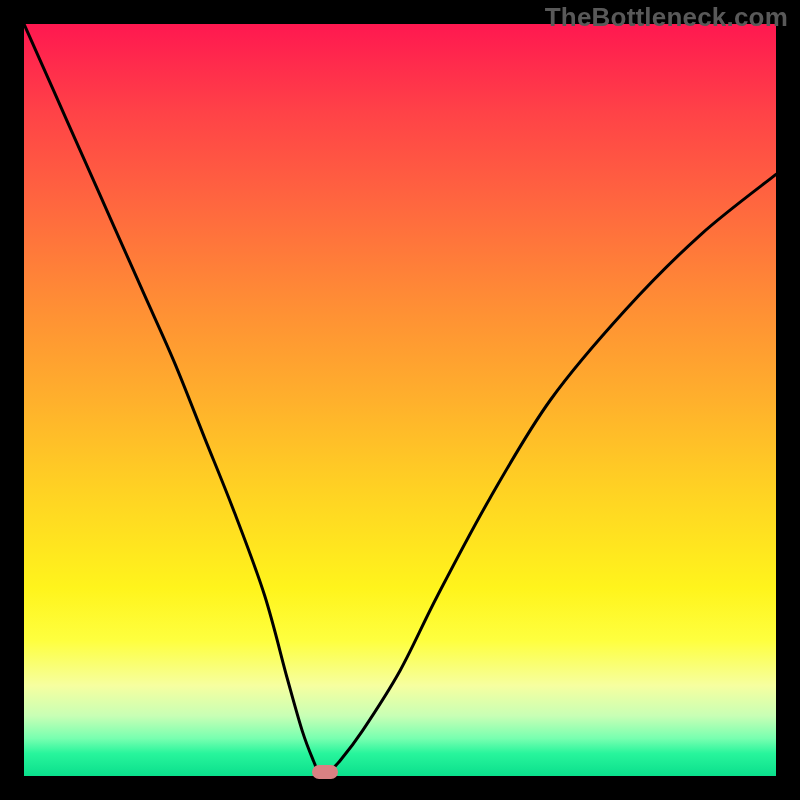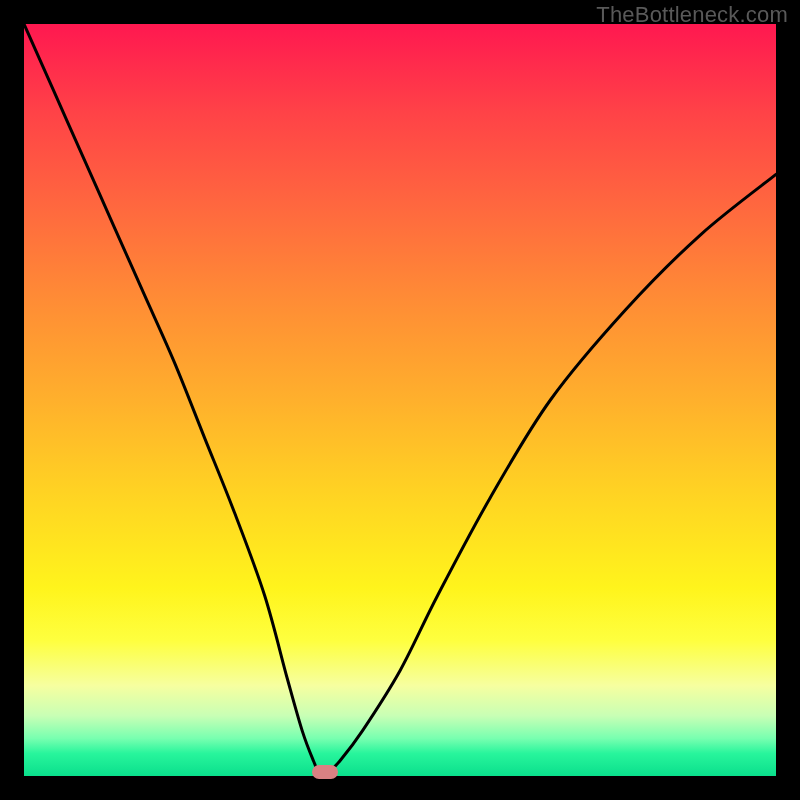--- a/index.html
+++ b/index.html
@@ -15,22 +15,22 @@
     position: relative;
     width: 800px;
     height: 800px;
     background: #000000;
   }
   .watermark {
     position: absolute;
     top: 2px;
     right: 12px;
     color: #595959;
-    font-size: 22px;
-    font-weight: 400;
+    font-size: 26px;
+    font-weight: 700;
     letter-spacing: 0.2px;
     z-index: 30;
   }
   .plot {
     position: absolute;
     left: 24px;
     top: 24px;
     width: 752px;
     height: 752px;
   }

